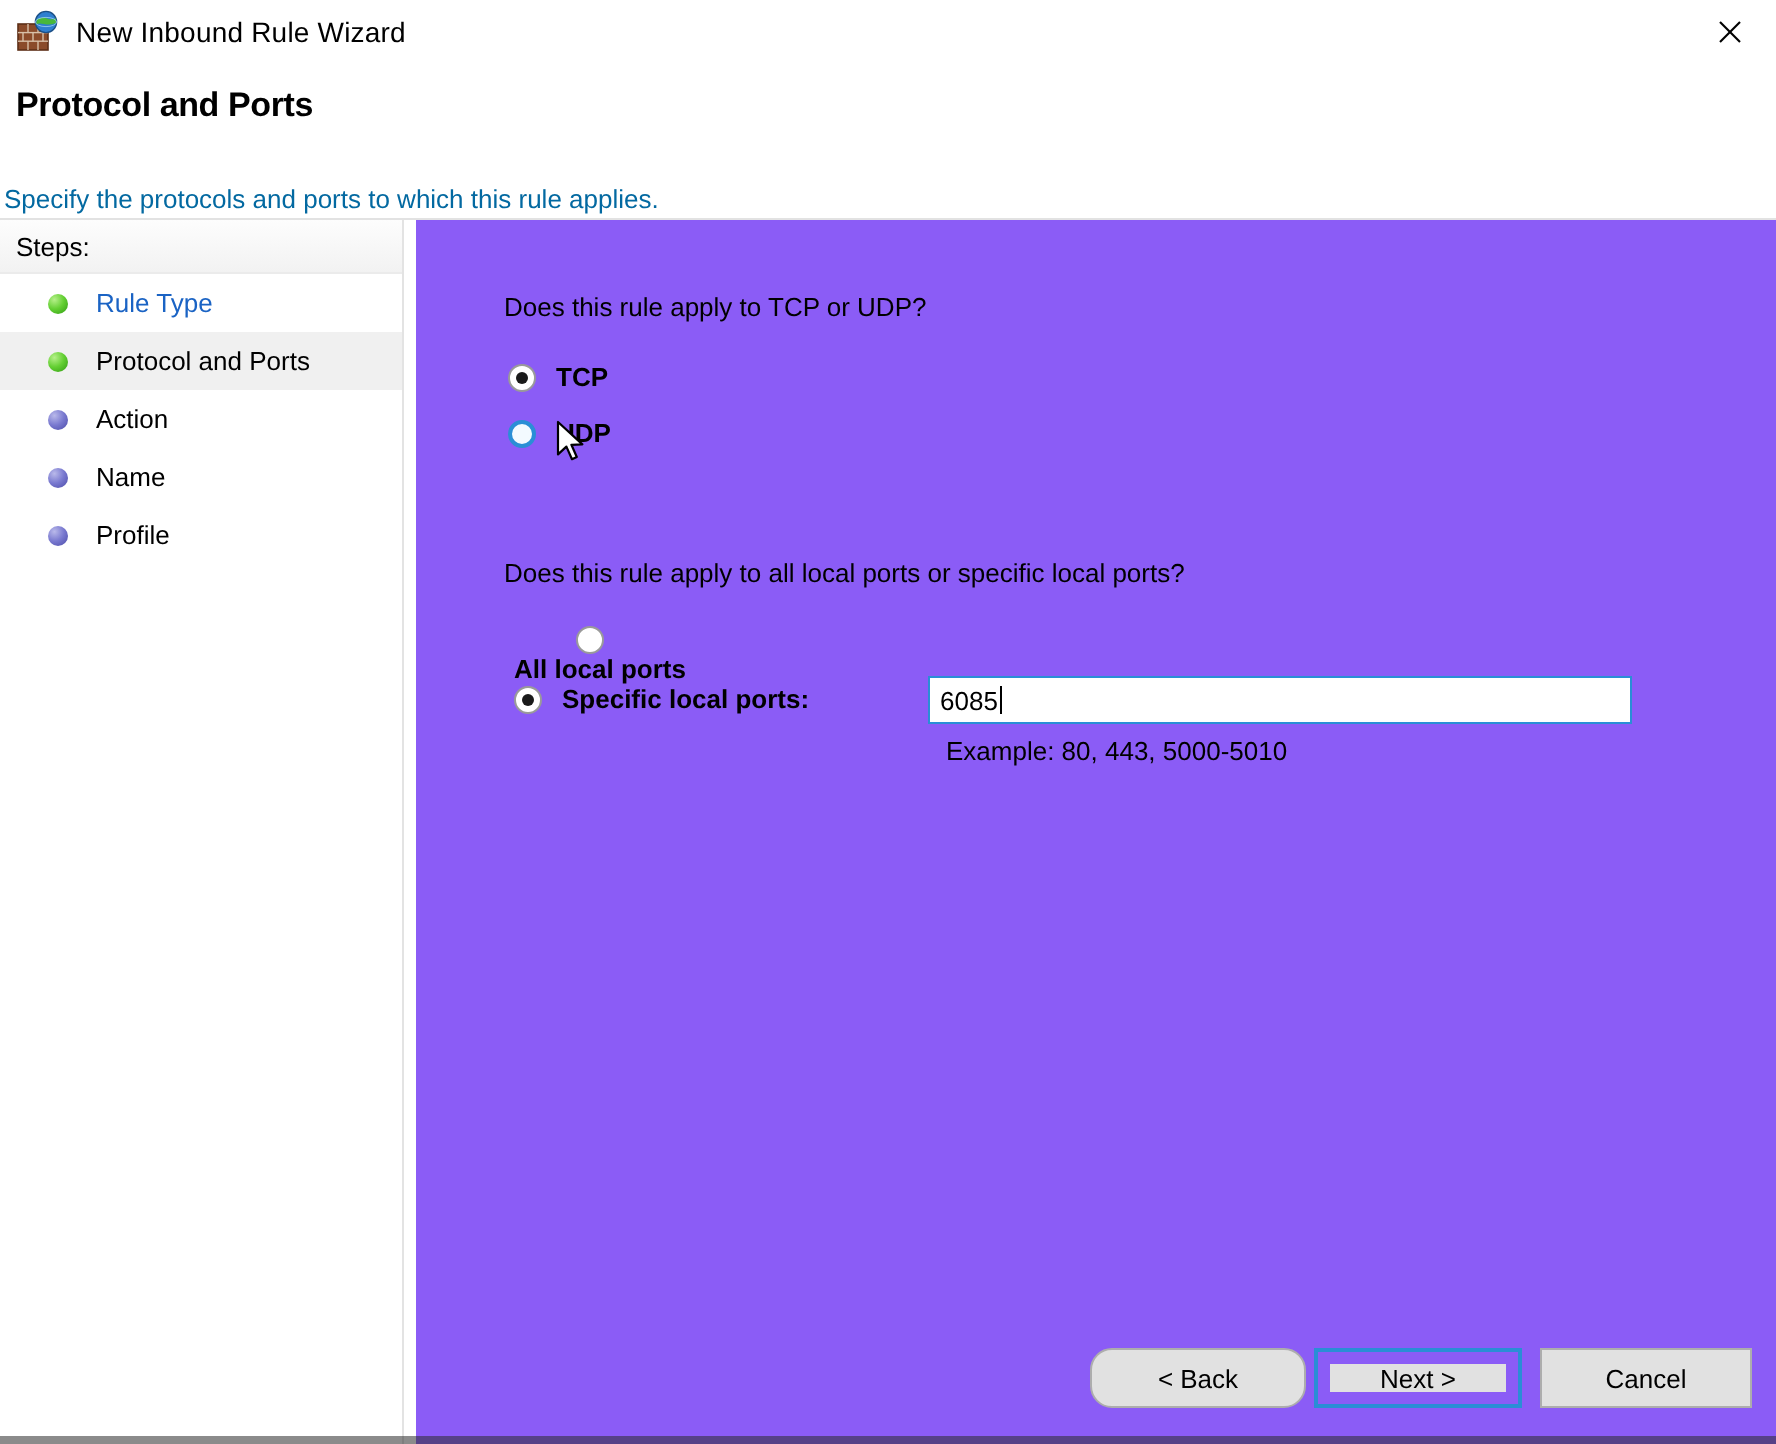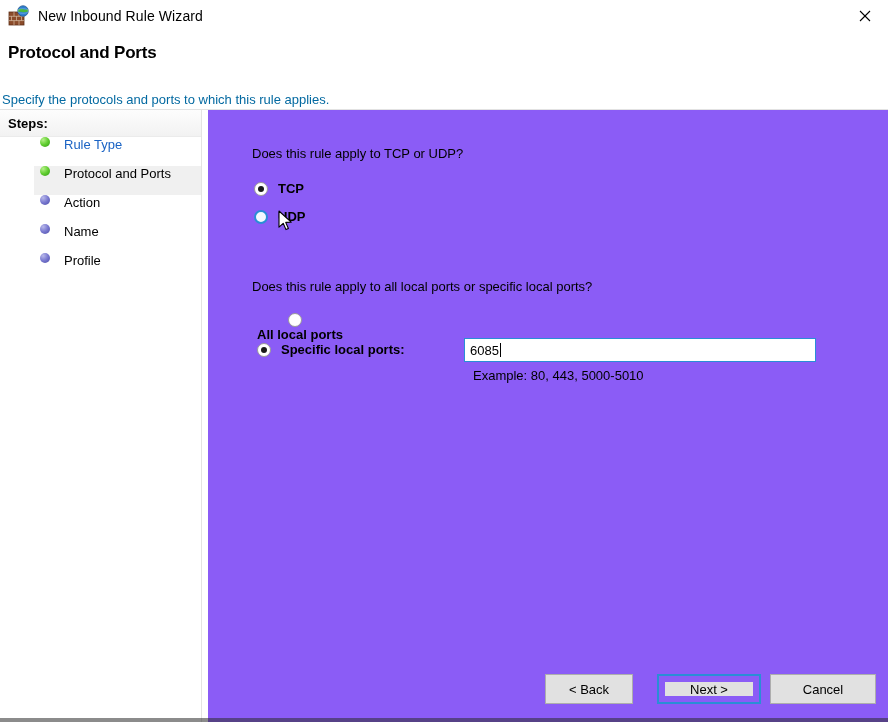--- a/index.html
+++ b/index.html
@@ -89,29 +89,29 @@
     height: 27px;
     background: linear-gradient(to bottom, #fdfdfd 0%, #f2f2f2 100%);
     border-bottom: 1px solid #ebebeb;
     display: flex;
     align-items: center;
     box-sizing: border-box;
   }
   .steps-header-label {
     margin-left: 8px;
     font-size: 13px;
-    font-weight: bold;
+    font-weight: normal;
     color: #000000;
   }
   .step-row {
     height: 29px;
     display: flex;
-    padding-left: 6px;
-    box-sizing: border-box;
-    margin-left: 34px;
+    align-items: center;
+    padding-left: 24px;
+    box-sizing: border-box;
   }
   .step-row.current { background: #f0f0f0; }
   .step-bullet {
     width: 10px; height: 10px;
     border-radius: 50%;
     flex: 0 0 auto;
     margin-right: 14px;
   }
   .step-bullet.done {
     background: radial-gradient(circle at 32% 28%, #b6f08a 0%, #63cf32 48%, #2f9a13 100%);
@@ -217,21 +217,21 @@
     background: #e1e1e1;
     border: 1px solid #adadad;
     box-sizing: border-box;
     font-family: "Liberation Sans", sans-serif;
     font-size: 13px;
     color: #000000;
     display: flex;
     align-items: center;
     justify-content: center;
   }
-  #btn-back   { left: 337px; width: 88px; }
+  #btn-back   { left: 337px; width: 108px; border-radius: 11px; }
   #btn-next   { left: 449px; width: 104px; border: 2px solid #2a8ed6; }
   #btn-next .btn-inner {
     width: 100%; height: 100%;
     border: 6px solid #8b5cf6;
     background: #e1e1e1;
     box-sizing: border-box;
     display: flex; align-items: center; justify-content: center;
   }
   #btn-cancel { left: 562px; width: 106px; }
 

